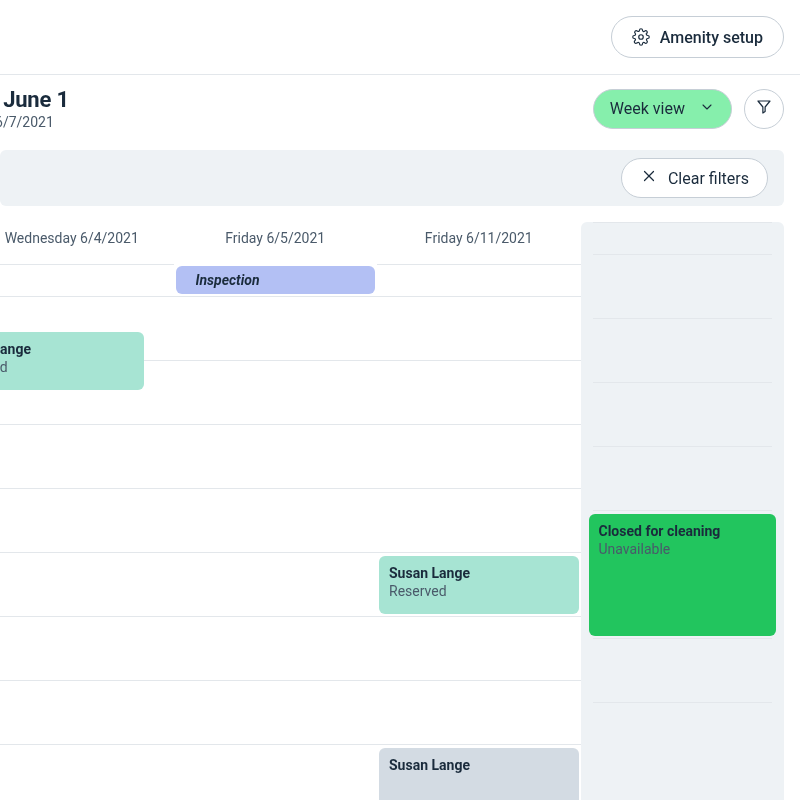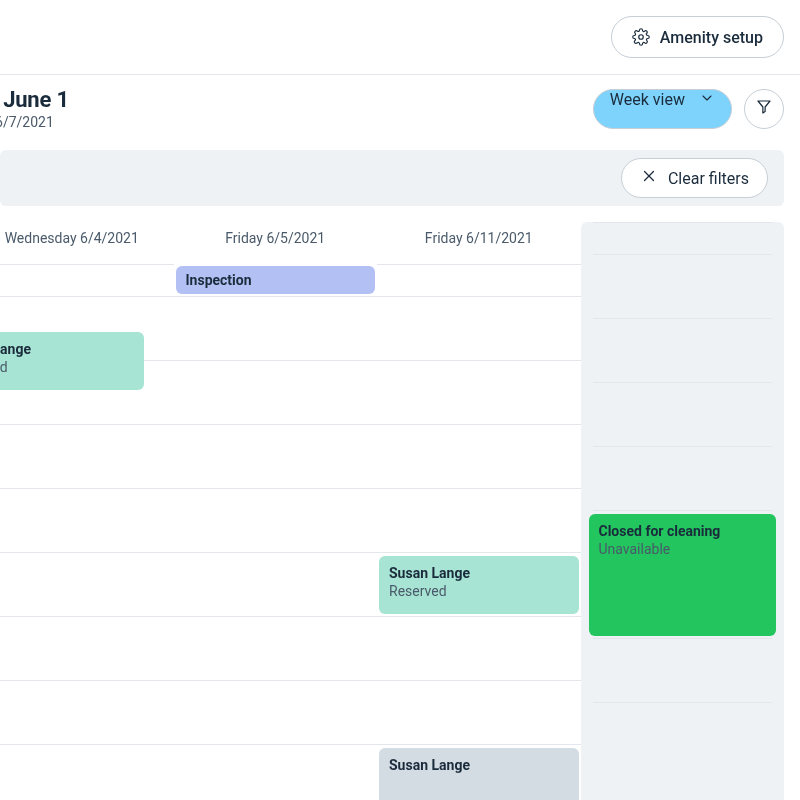--- a/index.html
+++ b/index.html
@@ -66,28 +66,29 @@
     .date-range {
       font-size: 14px;
       color: #4a5a6a;
       margin-top: 2px;
     }
     .header-right {
       display: flex;
       gap: 12px;
     }
     .select-btn {
-      background: #7dd3fc;
+      background: #86efac;
       border: 1px solid #c6ced6;
       height: 40px;
       border-radius: 20px;
       padding: 0 16px;
       font-size: 16px;
       color: #1a2b3c;
       display: inline-flex;
+      align-items: center;
       gap: 14px;
       cursor: pointer;
     }
     .icon-round {
       background: #ffffff;
       border: 1px solid #c6ced6;
       height: 40px;
       width: 40px;
       border-radius: 20px;
       display: inline-flex;
@@ -176,21 +177,22 @@
     .ev-teal { background: #a7e4d3; }
     .ev-teal-cut {
       background: #a7e4d3;
       left: -30px;
       right: 30px;
       border-top-left-radius: 0;
       border-bottom-left-radius: 0;
     }
     .ev-lav {
       background: #b3c0f4;
-      padding: 5px 10px;
+      padding: 5px 20px;
+      font-style: italic;
     }
     .ev-lav .title { font-weight: 700; }
     .ev-gray { background: #d3dbe3; }
     .ev-pink { background: #22c55e; left: 8px; right: 8px; }
     .chev svg { width: 16px; height: 16px; }
     svg { stroke: #1a2b3c; fill: none; stroke-width: 1.6; stroke-linecap: round; stroke-linejoin: round; }
     .filter-icon { width: 18px; height: 18px; }
   </style>
 </head>
 <body>

